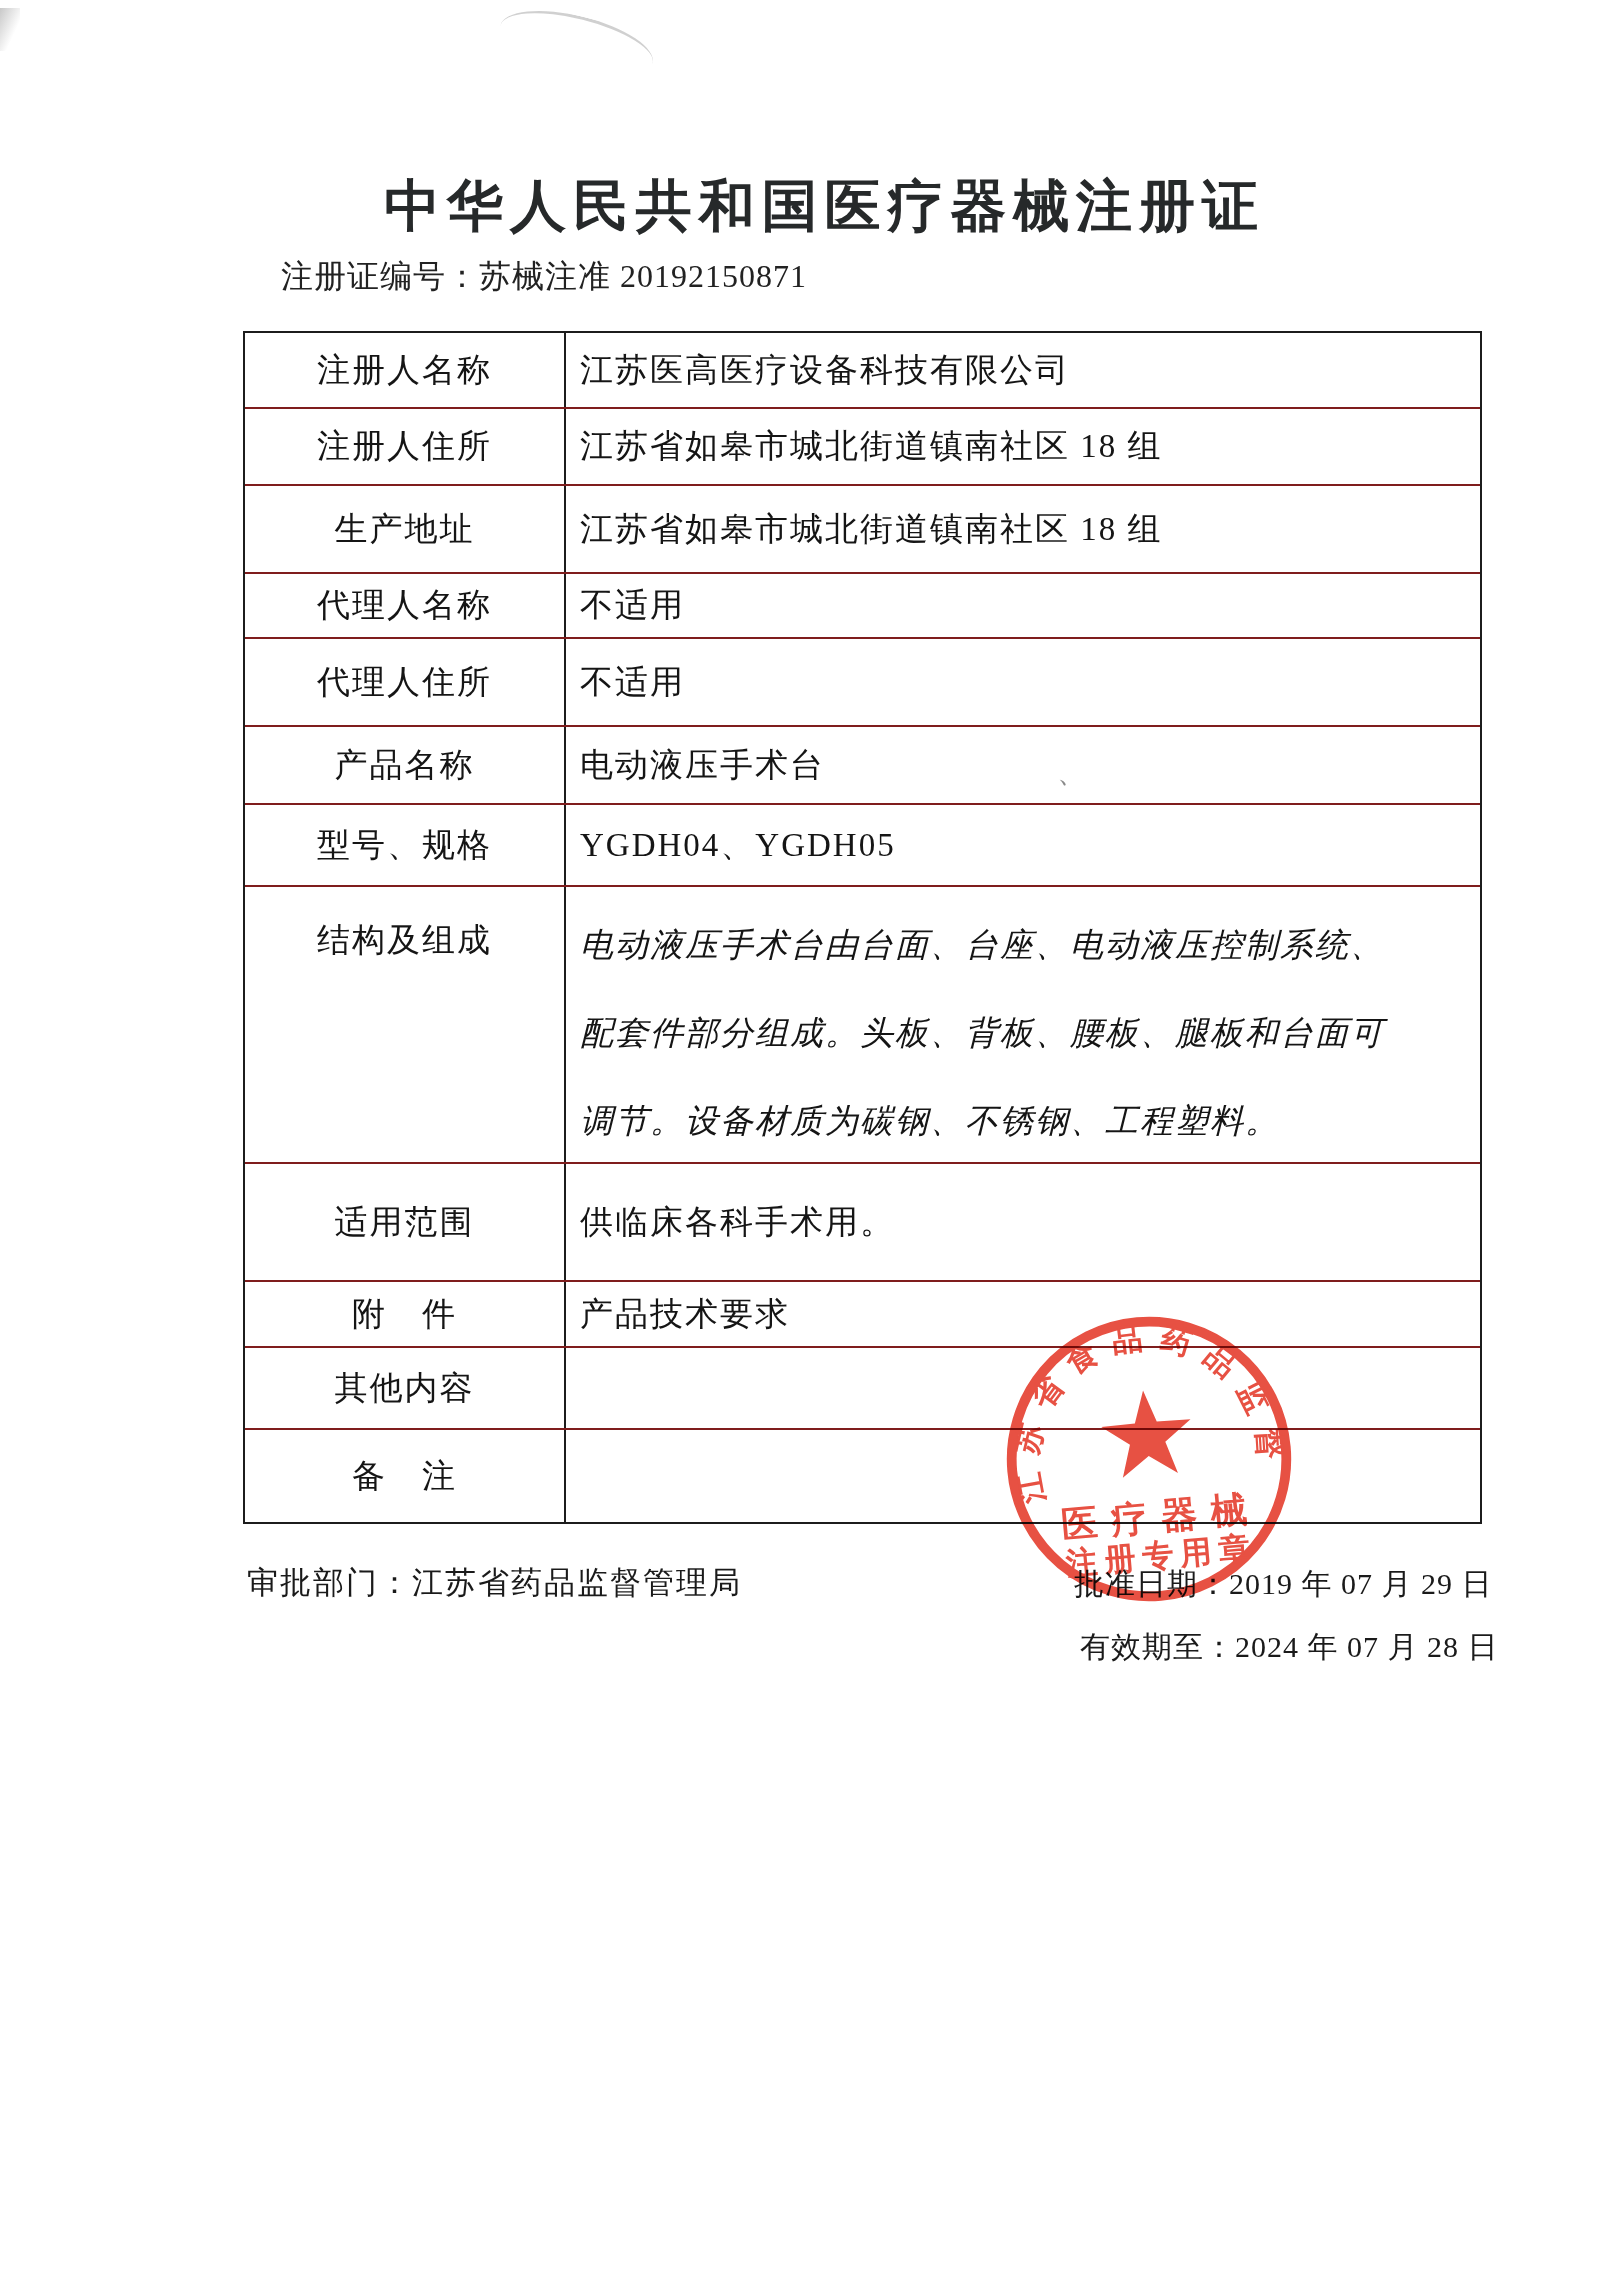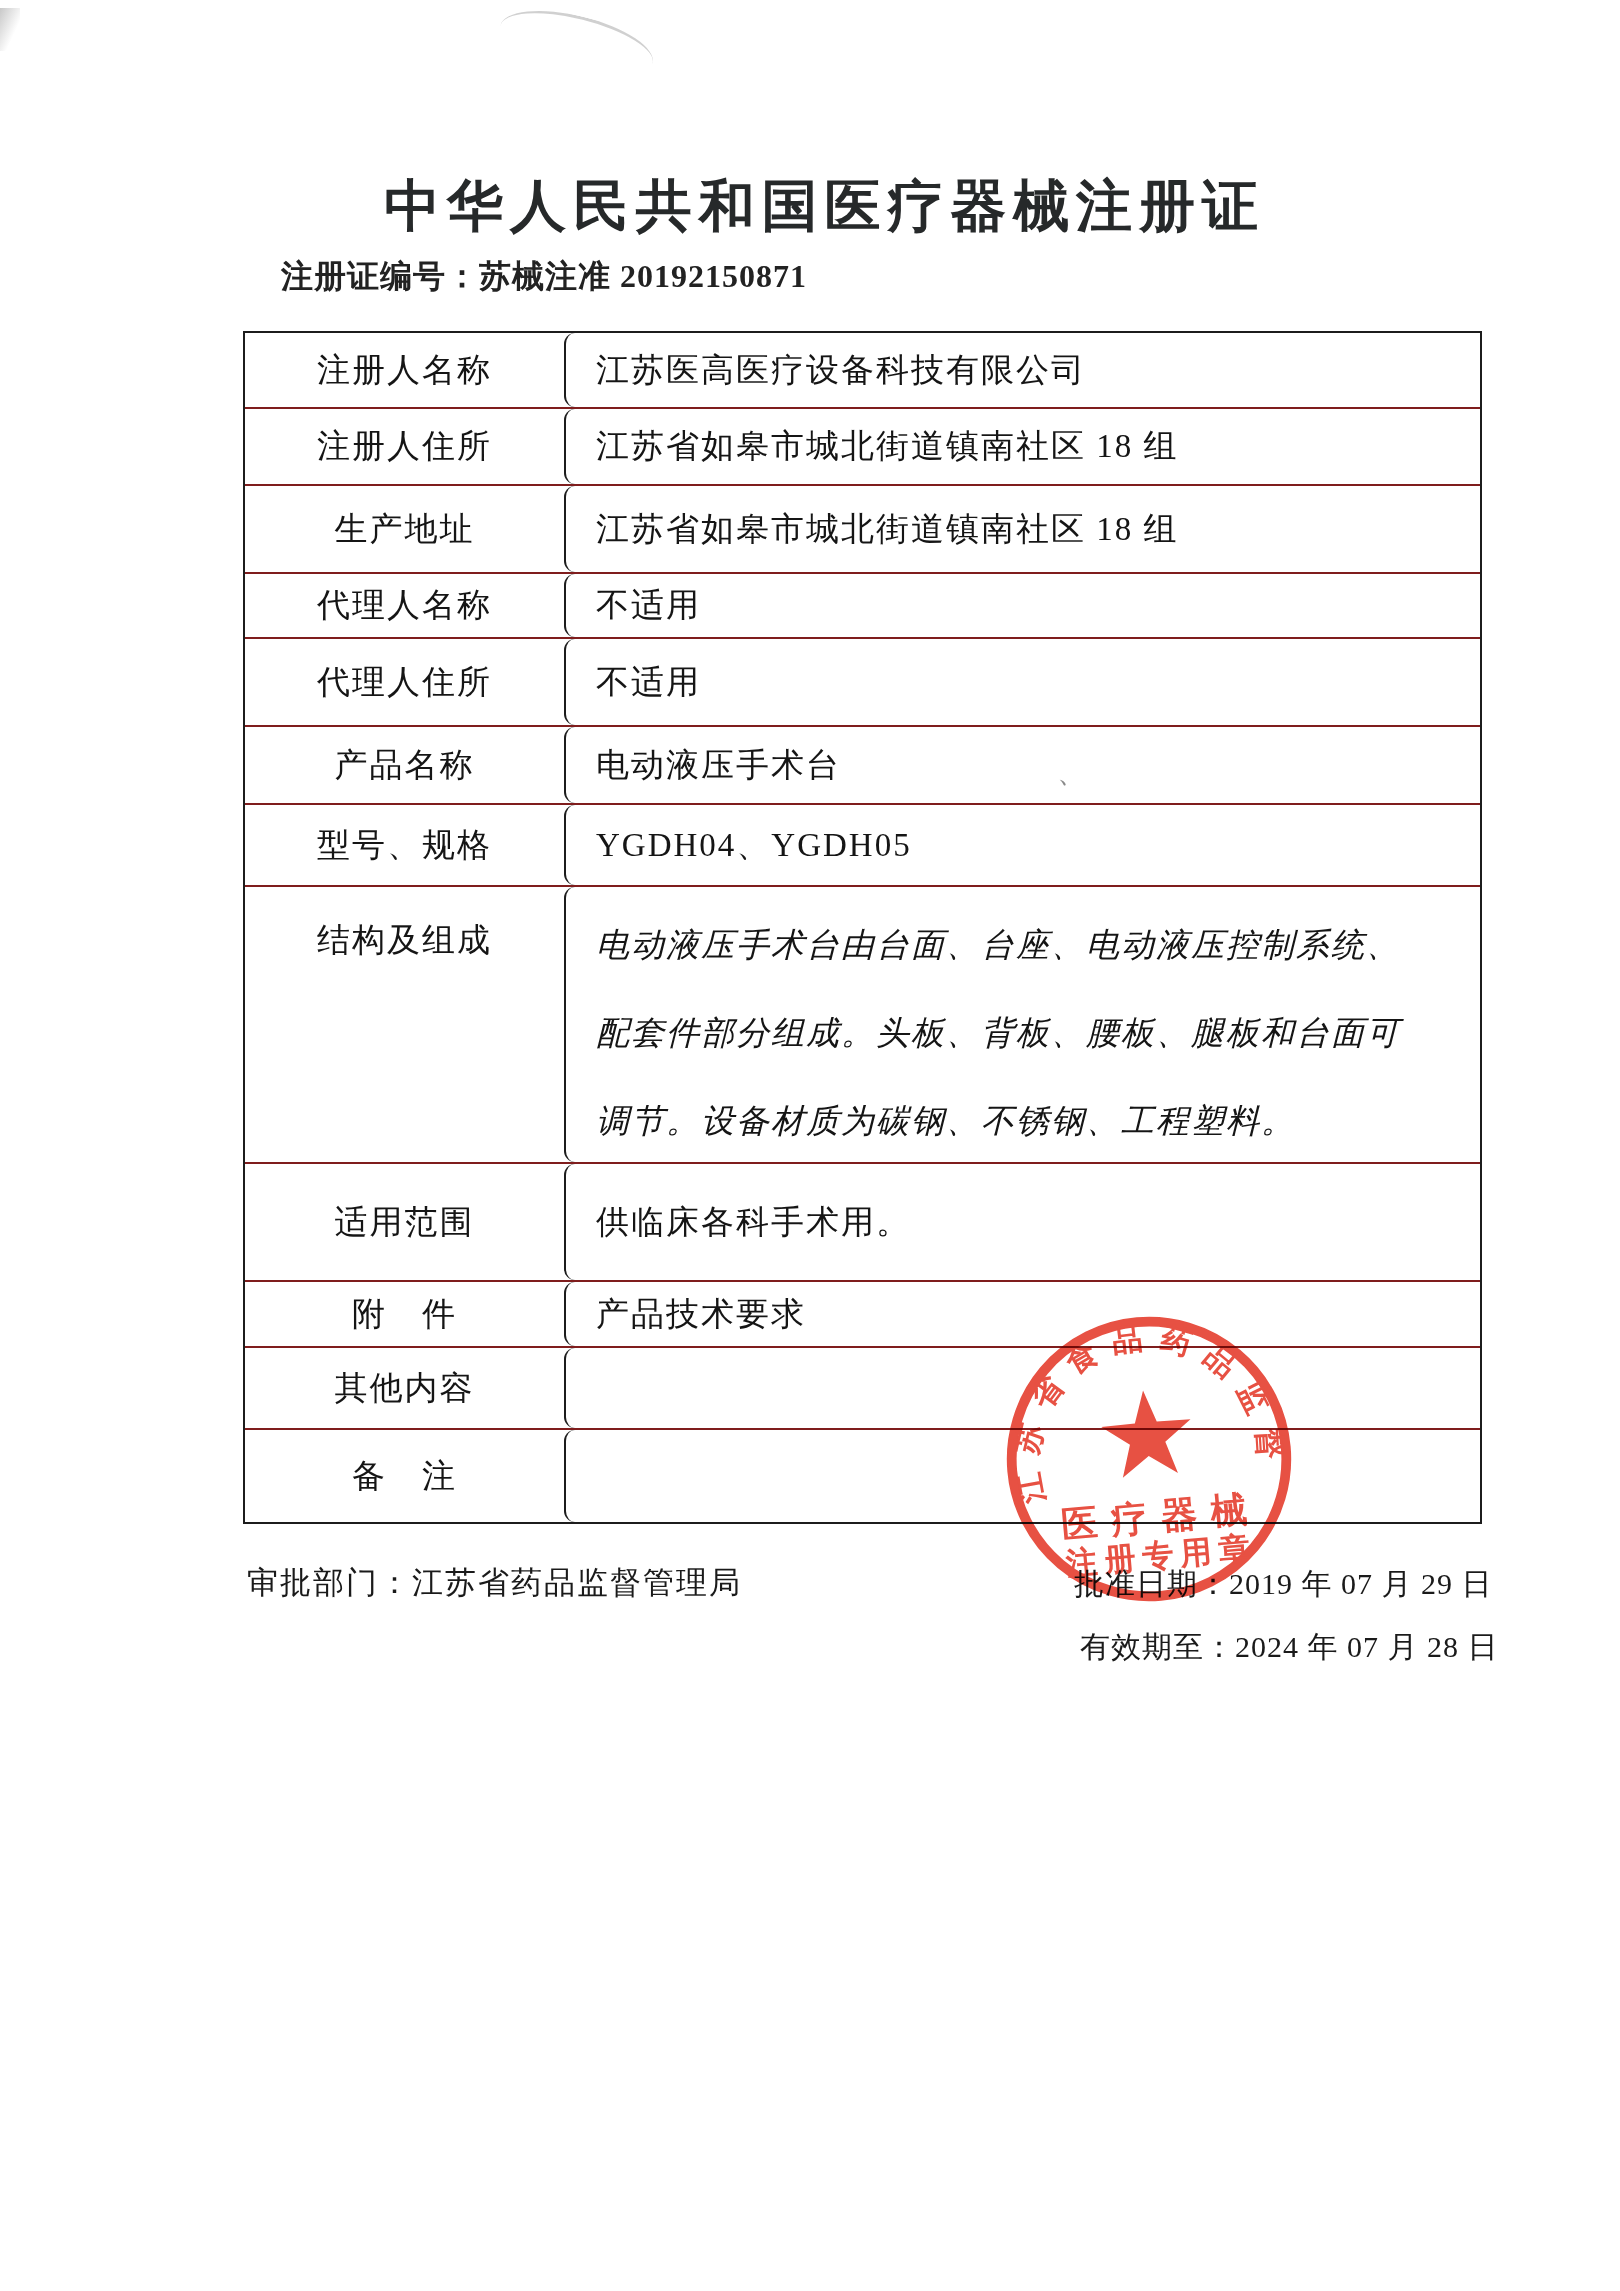--- a/index.html
+++ b/index.html
@@ -16,39 +16,38 @@
   .title {
     position:absolute; top:169px; left:29px; width:1591px;
     text-align:center;
     font-size:56px; font-weight:bold; letter-spacing:6.9px;
     color:#26292a;
   }
   .regno {
     position:absolute; left:281px; top:255px;
     font-size:32px; letter-spacing:1px; color:#222;
     white-space:nowrap;
-    font-weight:bold;
   }
   .cert-table {
     position:absolute; left:243px; top:331px; width:1239px;
     border:2.9px solid #1c1c1c;
   }
   .trow { display:flex; border-top:2px solid #7f1d1d; }
   .trow:first-child { border-top:none; }
   .lcell {
     width:319px; flex:none;
     display:flex; align-items:center; justify-content:center;
     font-size:33px; letter-spacing:2px; color:#151515;
     text-align:right;
   }
   .vcell {
     flex:1; border-left:2px solid #1c1c1c;
     display:flex; align-items:center;
-    padding-left:30px; padding-right:9.8px;
-    font-size:33px; letter-spacing:2px; color:#151515;border-radius:11px;
+    padding-left:14px; padding-right:9.8px;
+    font-size:33px; letter-spacing:2px; color:#151515;
   }
   .vcell.multiline { display:block; padding-top:13.7px;font-style:italic; }
   .vline { line-height:88px; height:88px; white-space:nowrap; }
   .footer-dept {
     position:absolute; left:247px; top:1562px;
     font-size:31px; letter-spacing:2px; color:#1a1a1a; white-space:nowrap;
   }
   .footer-date1 {
     position:absolute; left:1074px; top:1564px;
     font-size:30px; letter-spacing:1px; color:#1a1a1a; white-space:nowrap;

